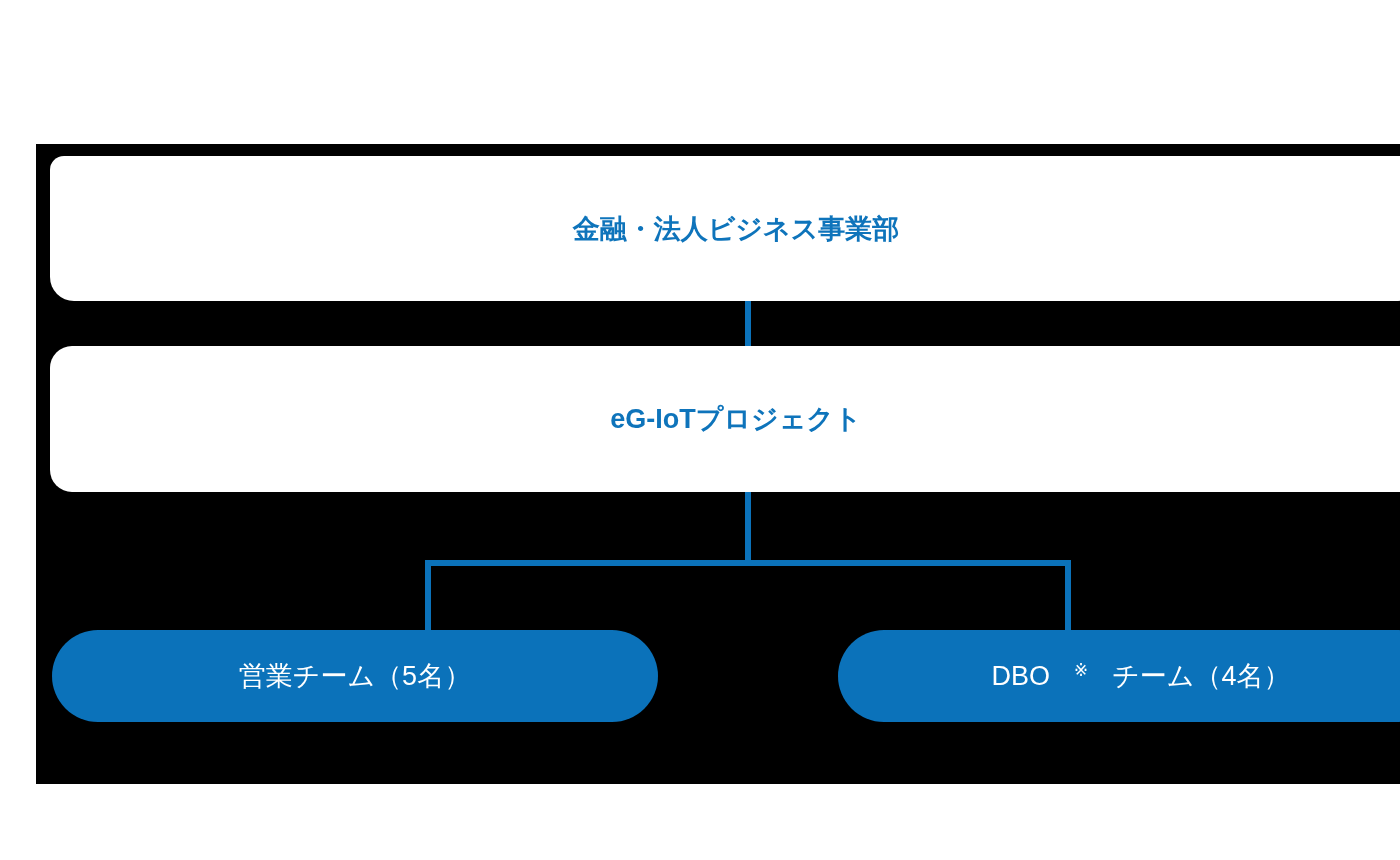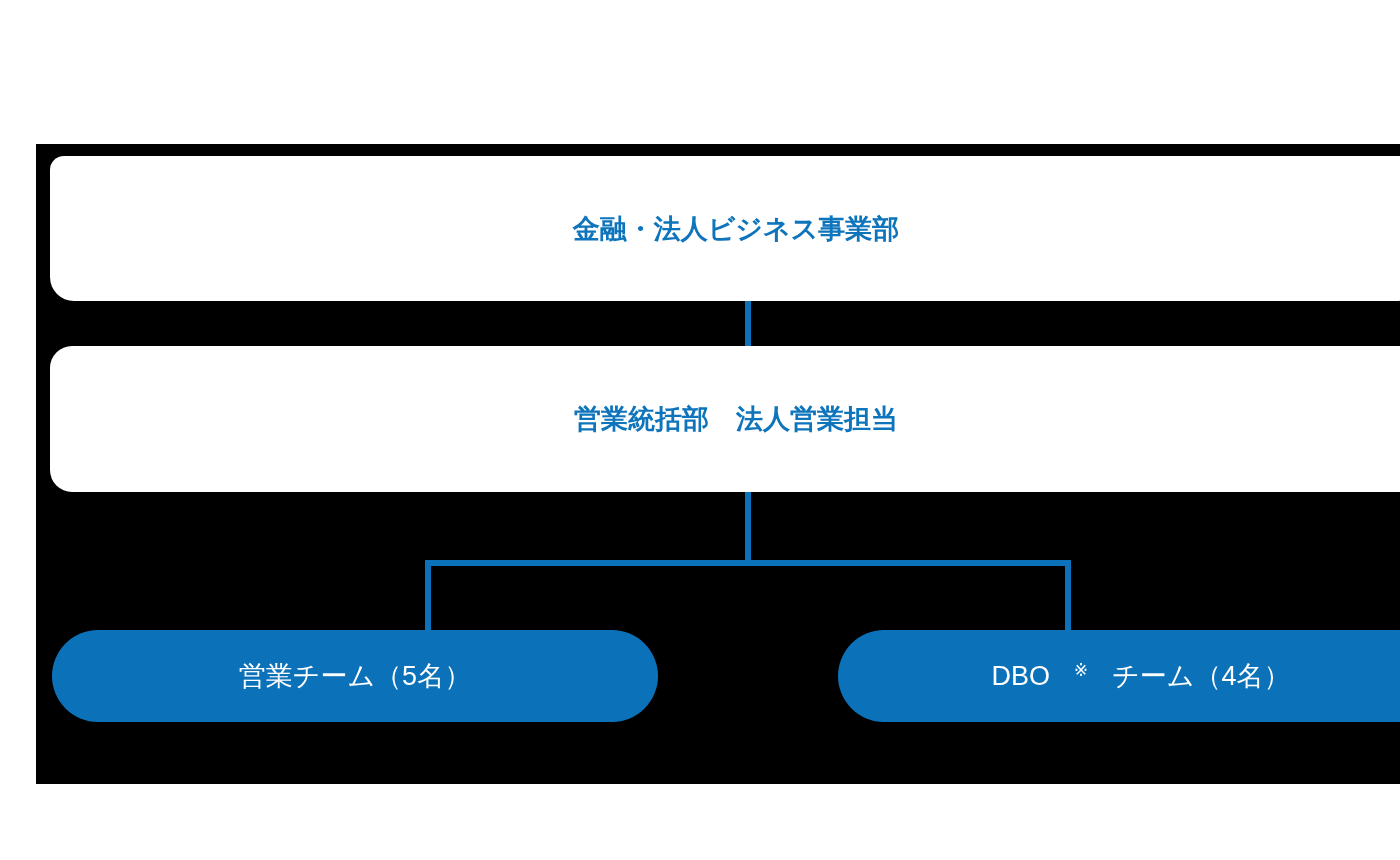--- a/index.html
+++ b/index.html
@@ -61,21 +61,21 @@
 <div class="diagram">
 
   <div class="node node-division">
     <span>金融・法人ビジネス事業部</span>
   </div>
 
   <div class="connector vline-1"></div>
 
   <div class="node node-department">
     <div class="dept-lines">
-      <div>営業統括部　法人営業担当</div>
+      <div>eG‐IoTプロジェクト</div>
     </div>
   </div>
 
   <div class="connector vline-2"></div>
   <div class="connector hline"></div>
   <div class="connector drop-left"></div>
   <div class="connector drop-right"></div>
 
   <div class="pill pill-left">
     <span>営業チーム（5名）</span>

